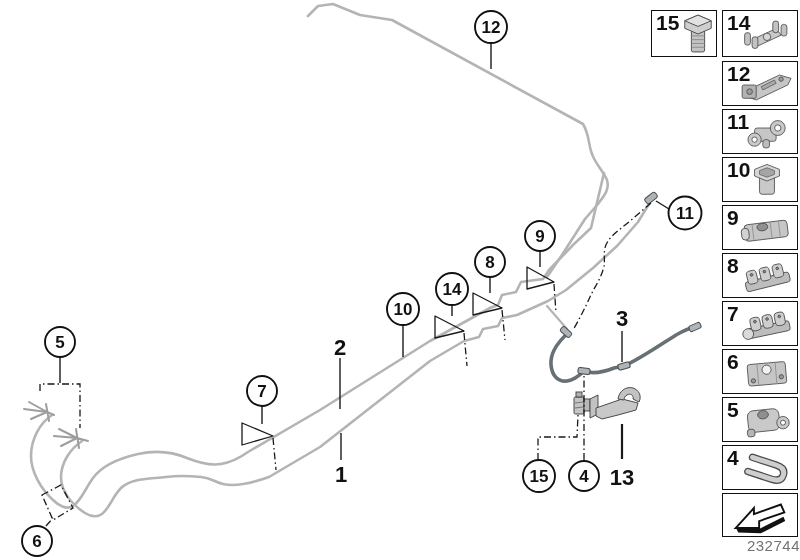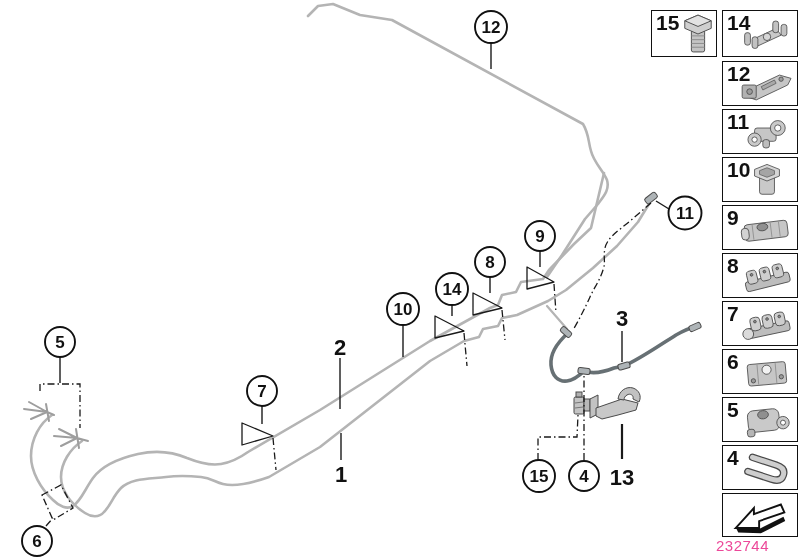--- a/index.html
+++ b/index.html
@@ -5,22 +5,22 @@
   html,body{margin:0;padding:0;background:#fff;}
   .stage{position:relative;width:800px;height:560px;background:#fff;overflow:hidden;
          font-family:"Liberation Sans",sans-serif;}
   svg text{font-family:"Liberation Sans",sans-serif;}
   .callout circle{fill:#fff;stroke:#111;stroke-width:1.9;}
   .callout text{font-size:17px;font-weight:bold;fill:#111;text-anchor:middle;}
   .plain-label{font-size:22px;font-weight:bold;fill:#111;text-anchor:middle;}
   .legend-cell{position:absolute;box-sizing:border-box;border:1.6px solid #111;background:#fff;}
   .legend-cell .num{position:absolute;top:0px;left:4px;font-size:21px;font-weight:bold;color:#111;line-height:24px;}
   .legend-cell .icon{position:absolute;right:1px;bottom:1px;}
-  .doc-number{position:absolute;left:716px;top:537px;width:84px;text-align:left;
-              font-size:15px;color:#ec4899;letter-spacing:.5px;}
+  .doc-number{position:absolute;left:716px;top:537px;width:84px;text-align:right;
+              font-size:15px;color:#737373;letter-spacing:.5px;}
   
   .cell-15{left:651px;top:10px;width:66px;height:47px;}
   .col{left:722px;width:76px;height:45px;}
   .cell-14{top:10px;height:47px;} .cell-12{top:61px;} .cell-11{top:109px;}
   .cell-10{top:157px;} .cell-9{top:205px;} .cell-8{top:253px;} .cell-7{top:301px;}
   .cell-6{top:349px;} .cell-5{top:397px;} .cell-4{top:445px;} .cell-arrow{top:493px;height:44px;}
 </style>
 </head>
 <body>
 

